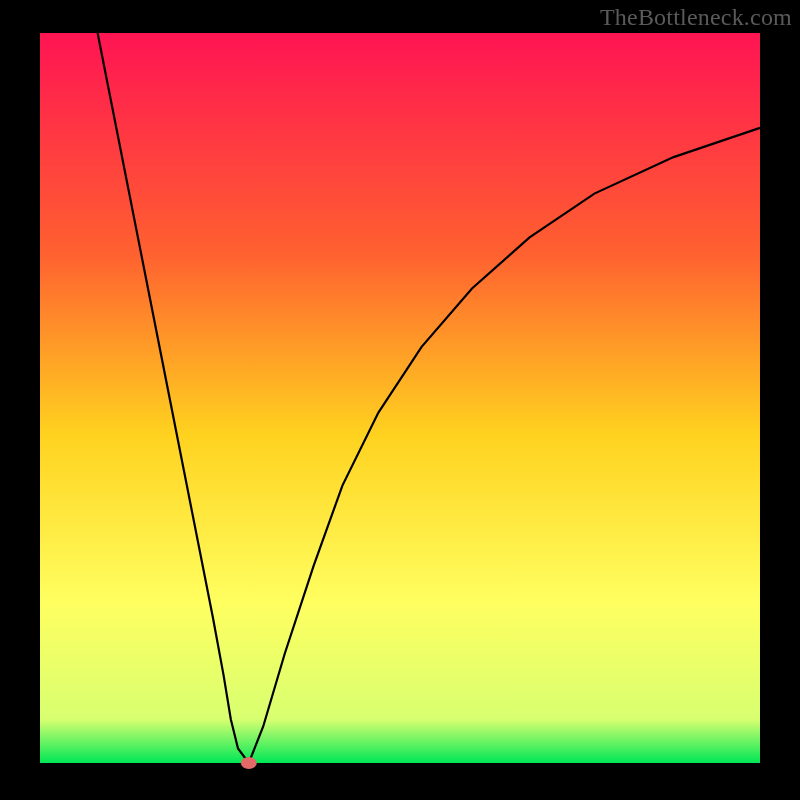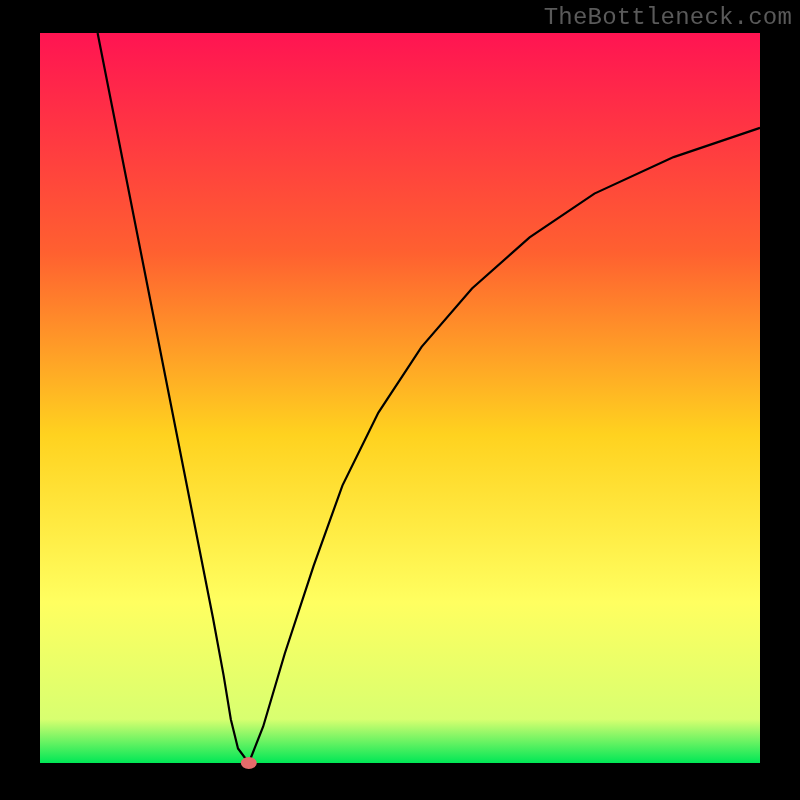--- a/index.html
+++ b/index.html
@@ -17,21 +17,21 @@
     width: 800px;
     height: 800px;
     background: #000000;
   }
   .watermark {
     position: absolute;
     top: 4px;
     right: 8px;
     color: #5a5a5a;
     font-size: 24px;
-    font-family: Liberation Mono, monospace;
+    font-family: Liberation Serif, serif;
     letter-spacing: 0.2px;
     z-index: 50;
   }
   svg.plot {
     position: absolute;
     left: 0;
     top: 0;
     width: 800px;
     height: 800px;
   }

